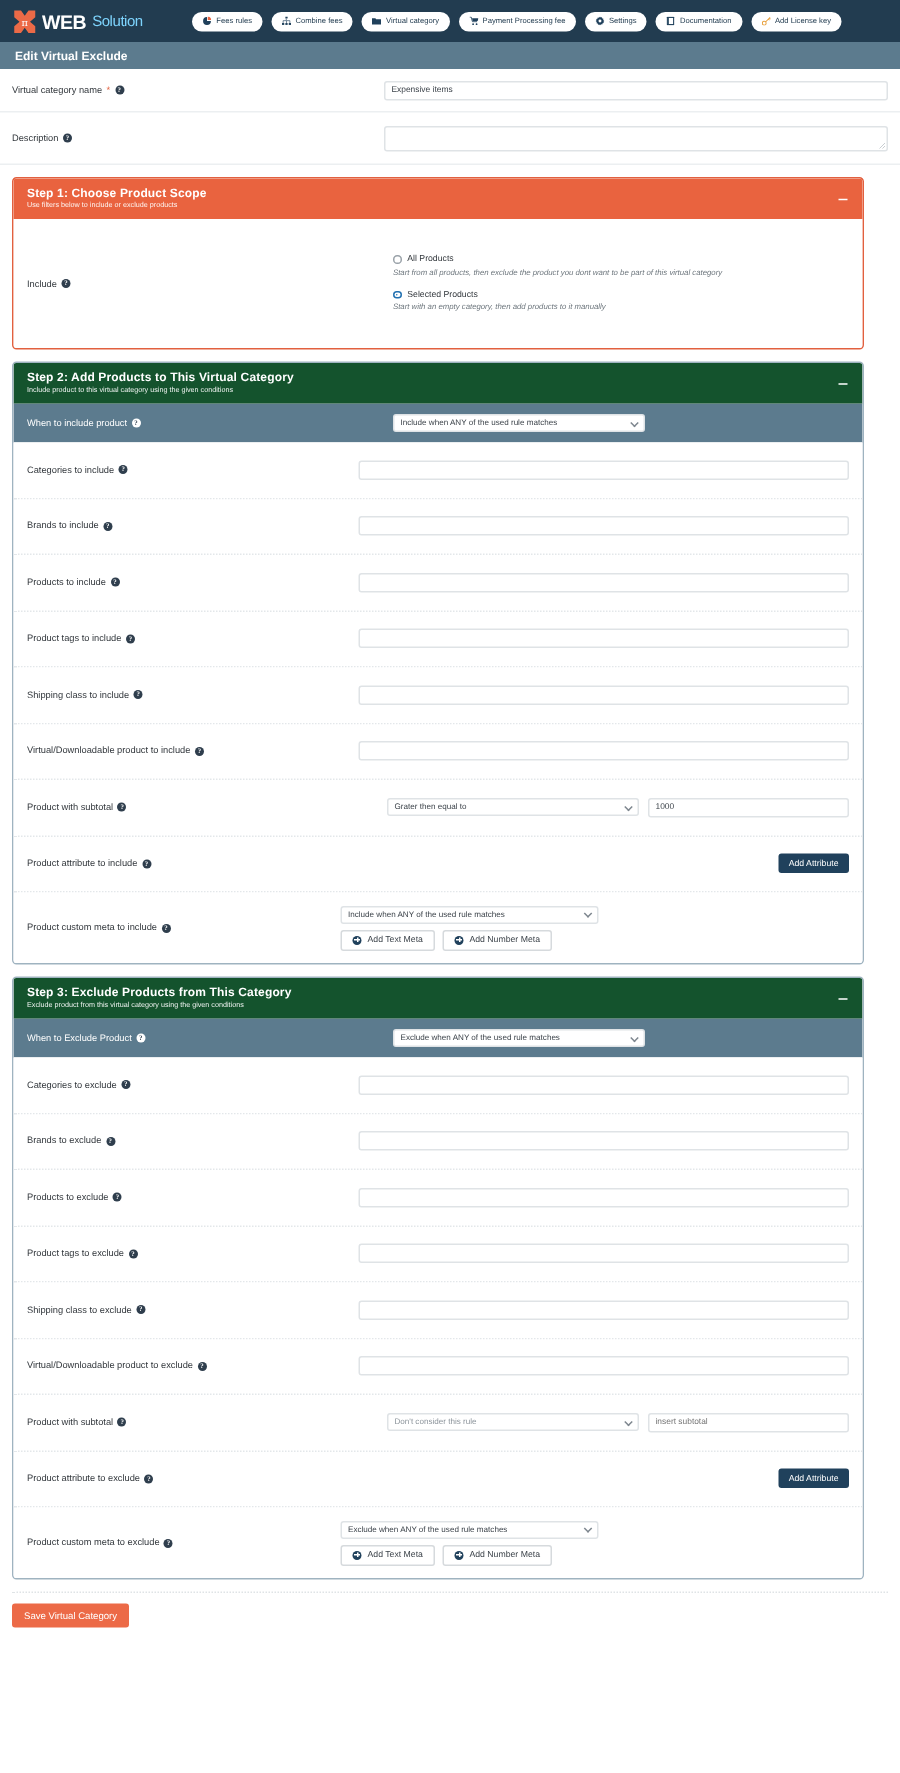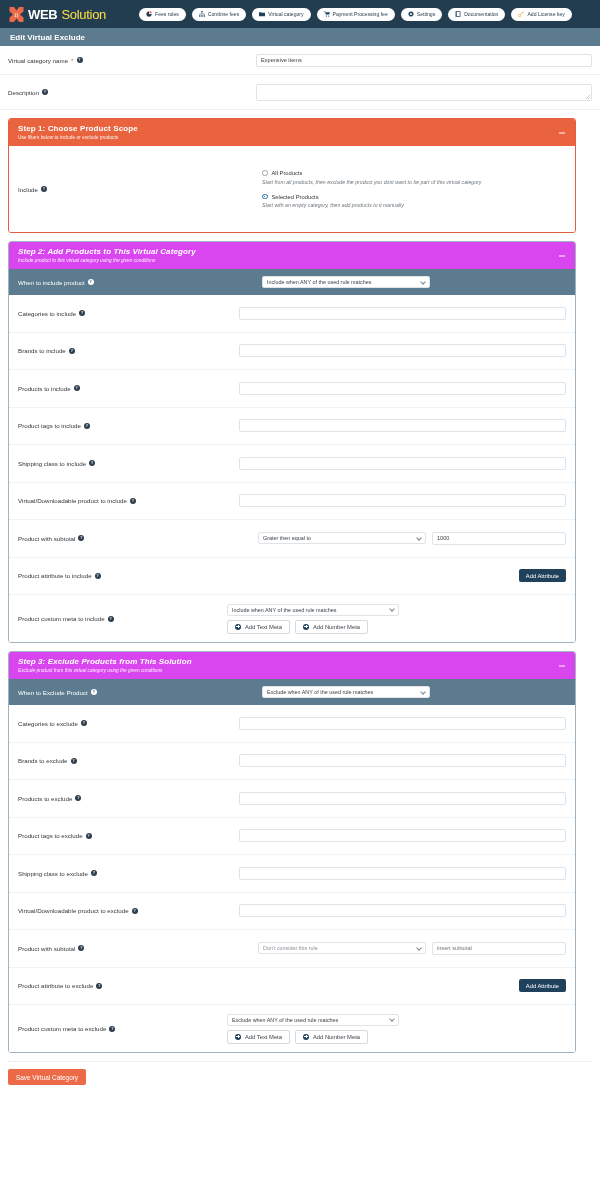--- a/index.html
+++ b/index.html
@@ -15,21 +15,21 @@
 
   
   .topbar{
     height:28px; background:#223c50;
     display:flex; align-items:center; padding:0 8px;
   }
   .logo{ display:flex; align-items:center; gap:3px; }
   .logo-mark{ position:relative; width:17px; height:17px; }
   .logo-mark svg{ display:block; }
   .logo-web{ color:#ffffff; font-size:13px; font-weight:bold; letter-spacing:-.3px; }
-  .logo-sol{ color:#fde047; font-size:13px; font-weight:normal; letter-spacing:-.3px; margin-left:1px;}
+  .logo-sol{ color:#7dd3fc; font-size:10px; font-weight:normal; letter-spacing:-.3px; margin-left:1px;}
 
   .navwrap{ display:flex; align-items:center; gap:6px; margin-left:33px; }
   .pill{
     background:#ffffff; border-radius:9px; height:13px;
     display:flex; align-items:center; gap:3px;
     padding:0 7px; color:#223c50; font-size:5.1px; white-space:nowrap;
     cursor:pointer;
   }
   .pill .ic{ display:flex; align-items:center; }
   .pill svg{ display:block; }
@@ -79,21 +79,21 @@
 
   
   .panel{ margin:8px 24px 0 8px; border-radius:3px; overflow:hidden; }
   .panel.orange{ border:1px solid #e2603f; }
   .panel.navy{ border:1px solid #9fb3c0; }
 
   .phead{
     padding:5px 9px 6px 9px; color:#fff; position:relative;
   }
   .phead.orange{ background:#e9633f; }
-  .phead.navy{ background:#d946ef;font-style:italic; }
+  .phead.navy{ background:#14532d; }
   .phead .t{ font-size:8px; font-weight:bold; letter-spacing:.1px;}
   .phead .s{ font-size:4.8px; margin-top:2px; opacity:.93;}
   .collapse{
     position:absolute; right:10px; top:50%; transform:translateY(-50%);
     width:7px; height:7px; cursor:pointer;
     display:flex; align-items:center; justify-content:center;
   }
   .collapse i{ display:block; width:6px; height:1px; background:#ffffff; }
 
   .pbody{ background:#ffffff; }
@@ -446,21 +446,21 @@
             </button>
           </div>
         </div>
       </div>
     </div>
   </div>
 </div>
 
 <div class="panel navy">
   <div class="phead navy">
-    <div class="t">Step 3: Exclude Products from This Solution</div>
+    <div class="t">Step 3: Exclude Products from This Category</div>
     <div class="s">Exclude product from this virtual category using the given conditions</div>
     <span class="collapse">
         <i></i>
       </span>
   </div>
 
   <div class="whenrow">
     <div class="lbl">
       <span>When to Exclude Product</span>
       <span class="info">?</span>

